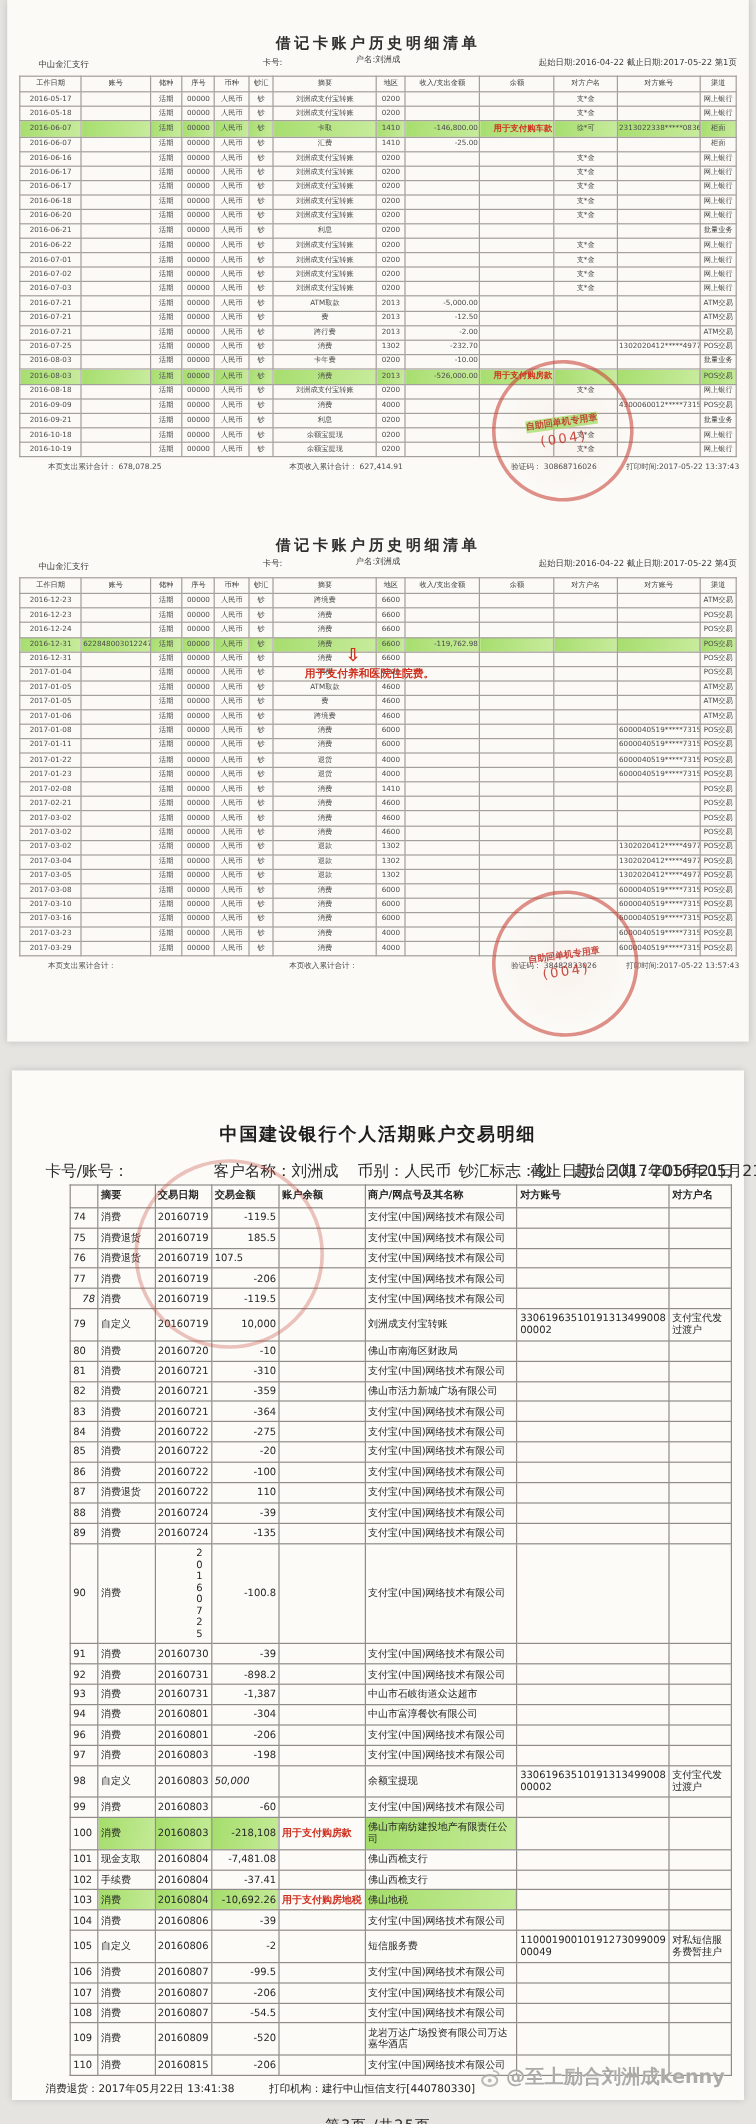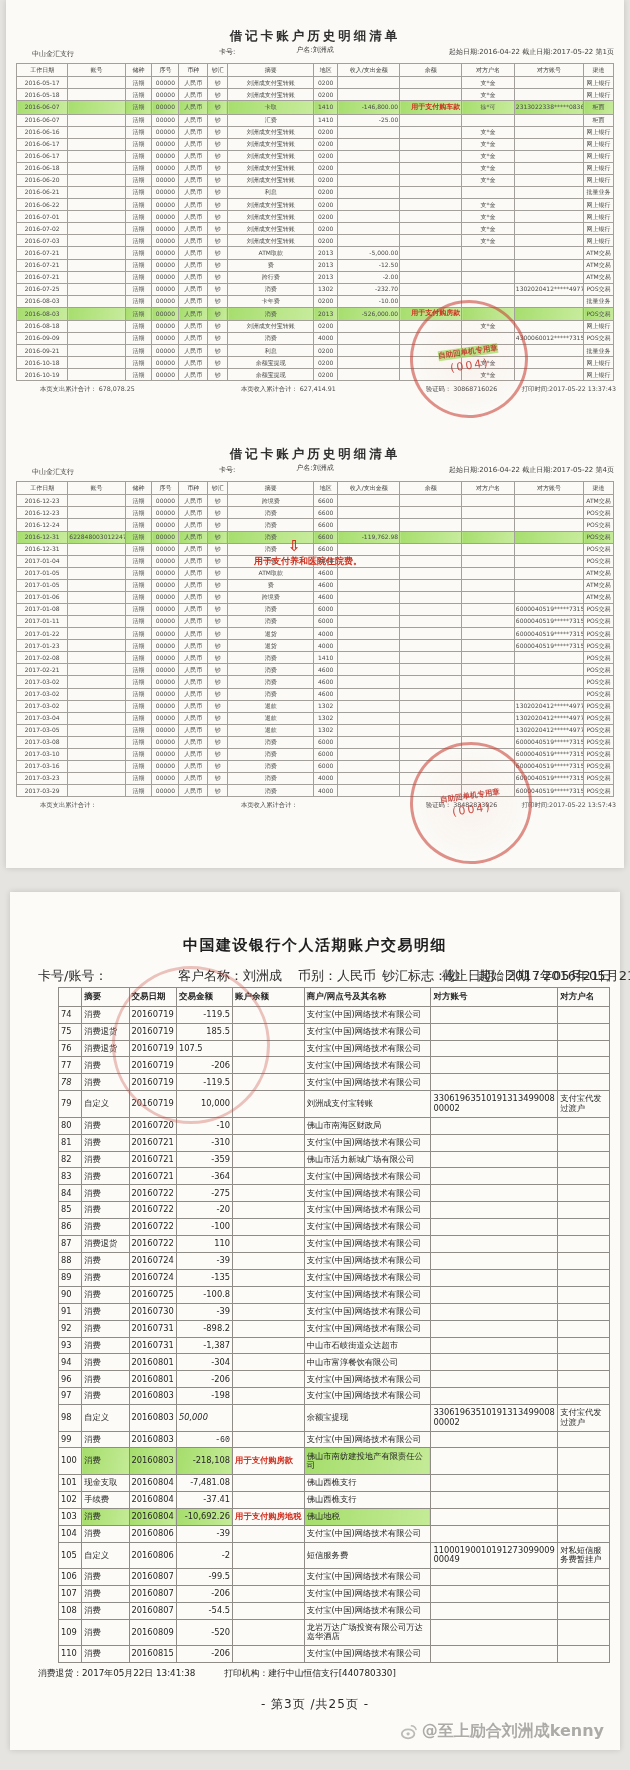--- a/index.html
+++ b/index.html
@@ -1030,21 +1030,21 @@
             <td style="text-align: left;">77</td>
             <td style="text-align: left;">消费</td>
             <td style="text-align: left;">20160719</td>
             <td style="text-align: right;">-206</td>
             <td></td>
             <td style="text-align: left;">支付宝(中国)网络技术有限公司</td>
             <td style="text-align: left;"></td>
             <td style="text-align: left;"></td>
           </tr>
           <tr>
-            <td style="text-align: left; font-style: italic;">78</td>
+            <td style="text-align: right; font-style: italic;">78</td>
             <td style="text-align: left;">消费</td>
             <td style="text-align: left;">20160719</td>
             <td style="text-align: right;">-119.5</td>
             <td></td>
             <td style="text-align: left;">支付宝(中国)网络技术有限公司</td>
             <td style="text-align: left;"></td>
             <td style="text-align: left;"></td>
           </tr>
           <tr>
             <td style="text-align: left;">79</td>
@@ -1152,21 +1152,21 @@
             <td style="text-align: left;">20160724</td>
             <td style="text-align: right;">-135</td>
             <td></td>
             <td style="text-align: left;">支付宝(中国)网络技术有限公司</td>
             <td style="text-align: left;"></td>
             <td style="text-align: left;"></td>
           </tr>
           <tr>
             <td style="text-align: left;">90</td>
             <td style="text-align: left;">消费</td>
-            <td style="text-align: center;">20160725</td>
+            <td style="text-align: left; padding-left: 34px;">20160725</td>
             <td style="text-align: right;">-100.8</td>
             <td></td>
             <td style="text-align: left;">支付宝(中国)网络技术有限公司</td>
             <td style="text-align: left;"></td>
             <td style="text-align: left;"></td>
           </tr>
           <tr>
             <td style="text-align: left;">91</td>
             <td style="text-align: left;">消费</td>
             <td style="text-align: left;">20160730</td>
@@ -1233,21 +1233,21 @@
             <td style=" font-style: italic;">50,000</td>
             <td></td>
             <td style="text-align: left;">余额宝提现</td>
             <td style="text-align: left;">3306196351019131349900800002</td>
             <td style="text-align: left;">支付宝代发过渡户</td>
           </tr>
           <tr>
             <td style="text-align: left;">99</td>
             <td style="text-align: left;">消费</td>
             <td style="text-align: left;">20160803</td>
-            <td style="text-align: right; font-family: Liberation Mono, monospace;">-60</td>
+            <td style="text-align: right;">-60</td>
             <td></td>
             <td style="text-align: left;">支付宝(中国)网络技术有限公司</td>
             <td style="text-align: left;"></td>
             <td style="text-align: left;"></td>
           </tr>
           <tr>
             <td style="text-align: left;">100</td>
             <td class="hl" style="text-align: left;">消费</td>
             <td class="hl" style="text-align: left;">20160803</td>
             <td class="hl" style="text-align: right;">-218,108</td>

